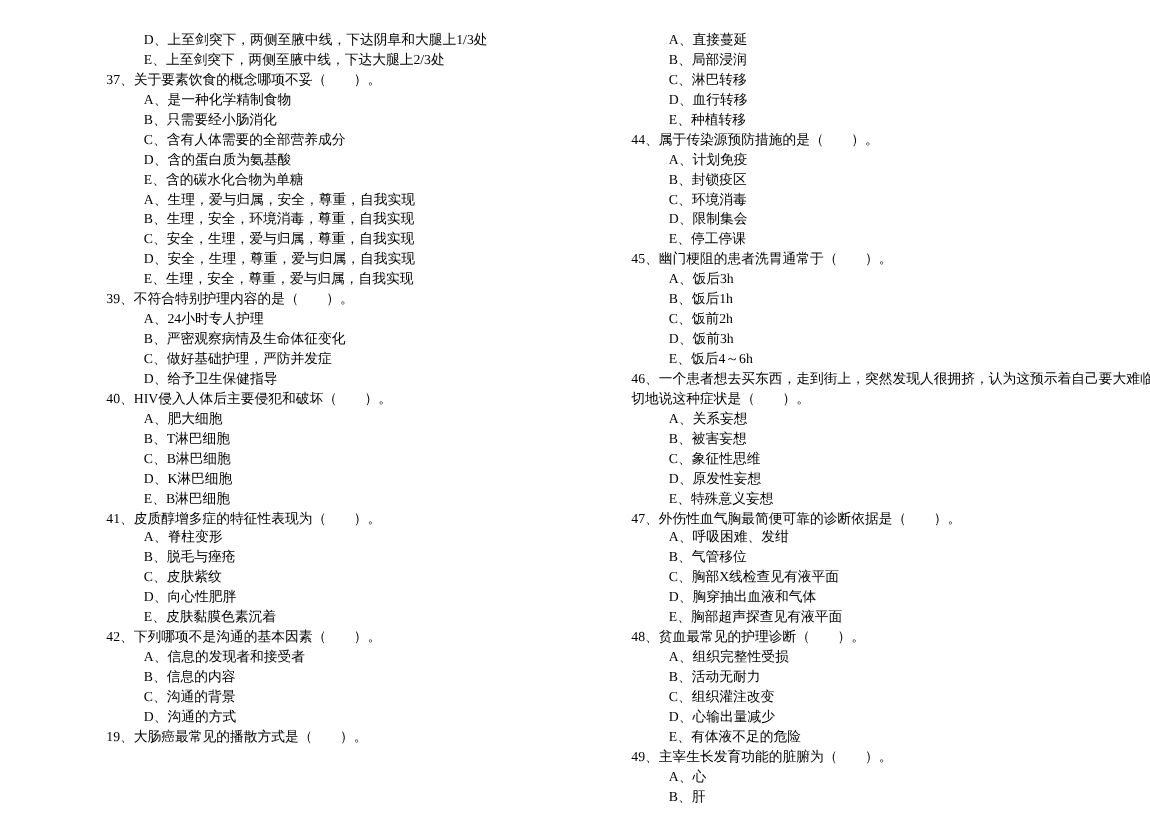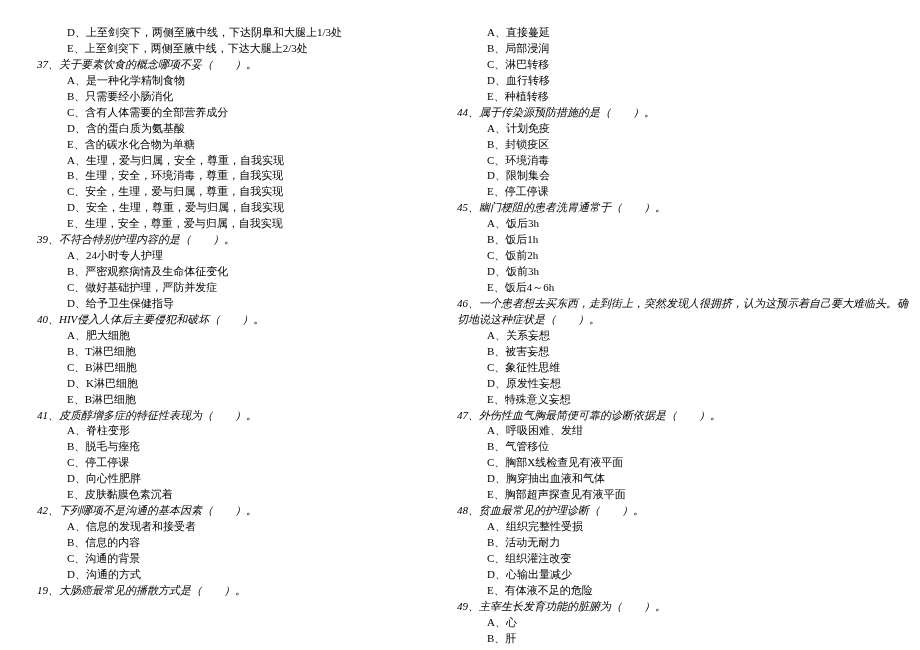--- a/index.html
+++ b/index.html
@@ -9,28 +9,27 @@
       padding: 25px 60px 30px 60px;
       background: #fff;
       color: #000;
       width: 920px;
       height: 650px;
       box-sizing: border-box;
     }
     .columns {
       display: flex;
       gap: 90px;
-      justify-content: center;
     }
     .col {
       flex: 1;
       line-height: 1.45;
     }
     .indent2 { padding-left: 55px; }
-    .q-line { padding-left: 25px; font-style: italic; }
+    .q-line { padding-left: 25px; }
     .line { white-space: nowrap; }
   </style>
 </head>
 <body>
 
 <div class="columns">
   <div class="col">
     <div class="indent2 line">D、上至剑突下，两侧至腋中线，下达阴阜和大腿上1/3处</div>
     <div class="indent2 line">E、上至剑突下，两侧至腋中线，下达大腿上2/3处</div>
 
@@ -56,21 +55,21 @@
     <div class="q-line line">40、HIV侵入人体后主要侵犯和破坏（　　）。</div>
     <div class="indent2 line">A、肥大细胞</div>
     <div class="indent2 line">B、T淋巴细胞</div>
     <div class="indent2 line">C、B淋巴细胞</div>
     <div class="indent2 line">D、K淋巴细胞</div>
     <div class="indent2 line">E、B淋巴细胞</div>
 
     <div class="q-line line">41、皮质醇增多症的特征性表现为（　　）。</div>
     <div class="indent2 line">A、脊柱变形</div>
     <div class="indent2 line">B、脱毛与痤疮</div>
-    <div class="indent2 line">C、停工停课</div>
+    <div class="indent2 line">C、皮肤紫纹</div>
     <div class="indent2 line">D、向心性肥胖</div>
     <div class="indent2 line">E、皮肤黏膜色素沉着</div>
 
     <div class="q-line line">42、下列哪项不是沟通的基本因素（　　）。</div>
     <div class="indent2 line">A、信息的发现者和接受者</div>
     <div class="indent2 line">B、信息的内容</div>
     <div class="indent2 line">C、沟通的背景</div>
     <div class="indent2 line">D、沟通的方式</div>
 
     <div class="q-line line">19、大肠癌最常见的播散方式是（　　）。</div>

